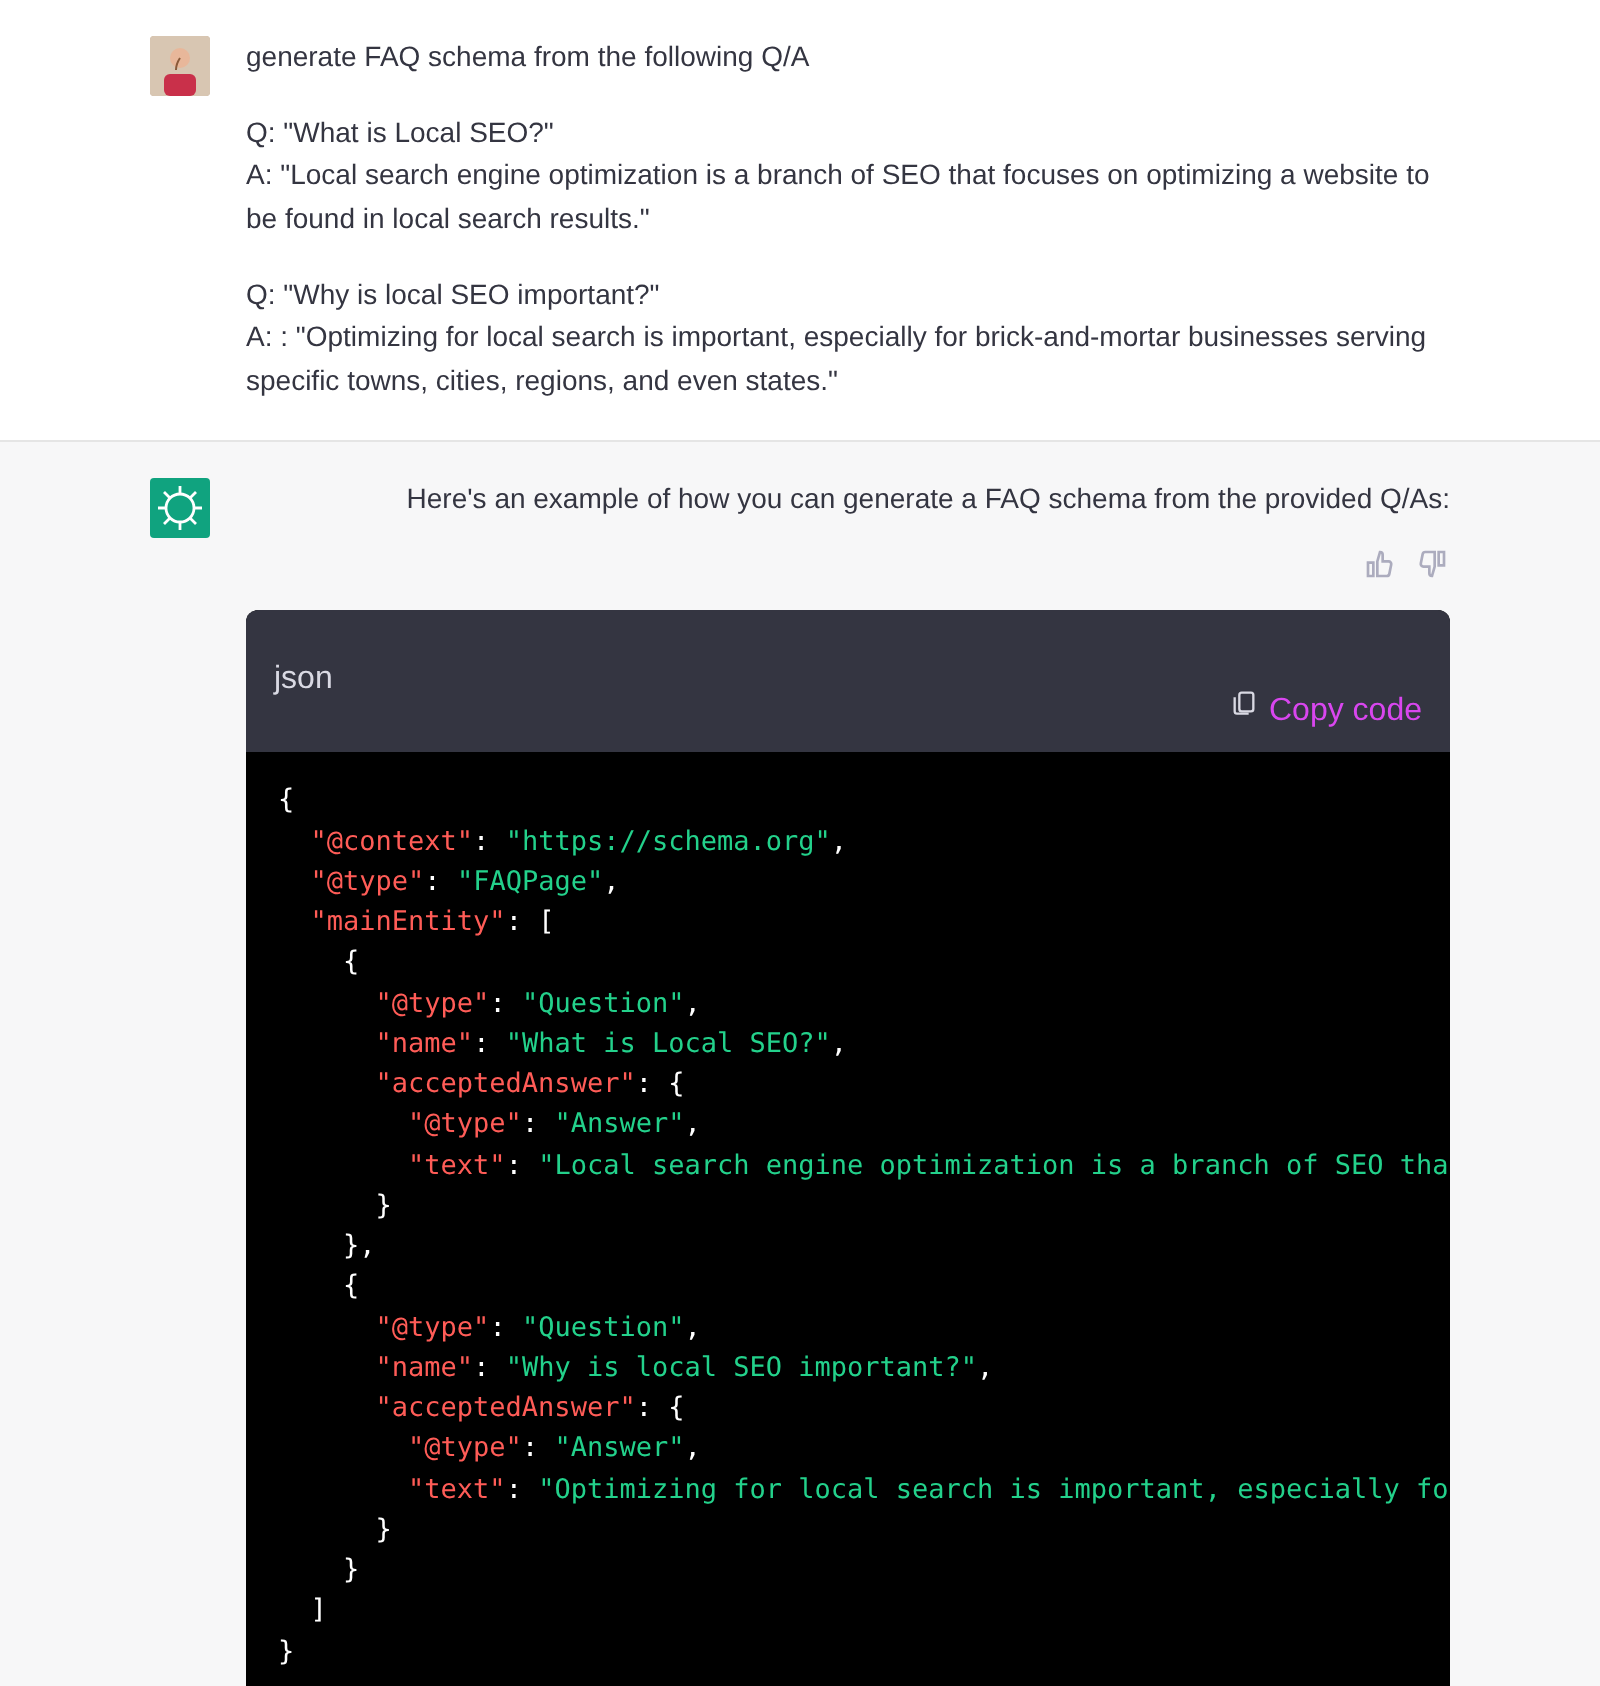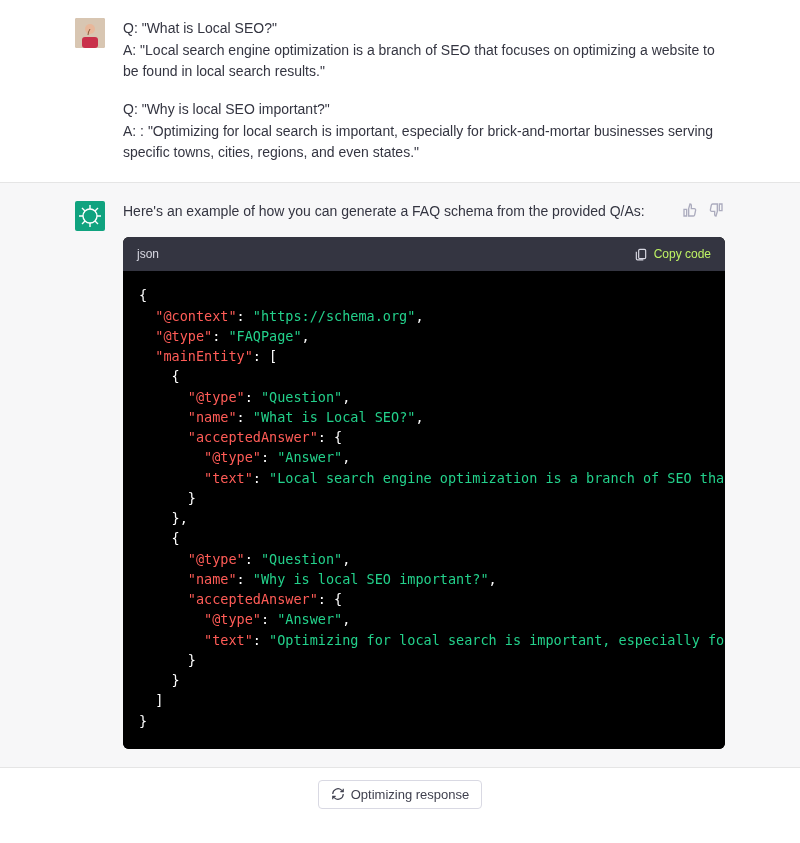--- a/index.html
+++ b/index.html
@@ -17,51 +17,52 @@
 .avatar.bot { background: #10a37f; }
 .content { flex: 1; min-width: 0; color: #343541; line-height: 1.55; }
 .content p { margin: 0; }
 .content .para { margin-bottom: 16px; }
 .msg.assistant { background: #f7f7f8; }
 .assistant .msg-inner { align-items: flex-start; }
 .feedback { display:flex; gap:8px; color:#acacbe; margin-left:auto; }
 .feedback .fbtn { cursor:pointer; width:18px; height:18px; display:flex; align-items:center; justify-content:center; }
 .feedback svg { width:16px; height:16px; stroke:#acacbe; fill:none; stroke-width:2; }
 .code-block { margin-top: 14px; border-radius: 6px; overflow: hidden; background:#000; }
-.code-header { background: #343541; color:#d9d9e3; font-size:12px; padding: 8px 14px; display:flex; align-items:center; justify-content:space-between; }
-.copy-btn { display:flex; align-items:center; gap:6px; cursor:pointer; color:#bef264; }
+.code-header { background: #343541; color:#d9d9e3; font-size:16px; padding: 8px 14px; display:flex; align-items:center; justify-content:space-between; }
+.copy-btn { display:flex; align-items:flex-start; gap:6px; cursor:pointer; color:#d946ef;margin-top:31px; }
 .copy-btn svg { width:14px; height:14px; stroke:#d9d9e3; fill:none; stroke-width:2; }
 .code-body { background:#000; overflow-x:auto; padding: 14px 16px 18px 16px; }
 pre { font-family: ui-monospace, SFMono-Regular, Menlo, Consolas, monospace; font-size: 13.5px; line-height: 1.5; color:#fff; white-space: pre; margin:0; }
 .k { color:#ff5c57; } 
 .s { color:#23d18b; } 
 .p { color:#ffffff; } 
 .code-body::-webkit-scrollbar { height:10px; }
 .code-body::-webkit-scrollbar-track { background:#2a2a32; }
 .code-body::-webkit-scrollbar-thumb { background:#7a7a85; border-radius:5px; }
 .regen-wrap { display:flex; justify-content:center; padding: 12px 0 0 0; }
 .regen { border:1px solid #d9d9e3; border-radius:4px; padding:6px 12px; font-size:13px; color:#40414f; display:flex; align-items:center; gap:6px; background:#fff; cursor:pointer; }
 .regen svg { width:14px; height:14px; stroke:#40414f; fill:none; stroke-width:2; }
-.intro-row { display:flex; align-items:flex-start; gap:12px; }
+.intro-row { display:flex; align-items:flex-end; gap:12px;flex-direction:column; }
 .intro-text { flex:1; }
 </style>
 </head>
 <body>
 
 <div class="msg user">
   <div class="msg-inner">
     <div class="avatar">
       <svg viewBox="0 0 30 30">
           <rect width="30" height="30" fill="#d8c6b2"></rect>
           <circle cx="15" cy="11" r="5" fill="#e8b79a"></circle>
           <path d="M15 11 q-2 3 -2 6" stroke="#8a5a3a" stroke-width="1" fill="none"></path>
           <rect x="7" y="19" width="16" height="11" rx="3" fill="#c9304a"></rect>
         </svg>
     </div>
     <div class="content" id="user-content">
+        <p class="para">generate FAQ schema from the following Q/A</p>
         <p class="para">Q: "What is Local SEO?"<br>A: "Local search engine optimization is a branch of SEO that focuses on optimizing a website to be found in local search results."</p>
         <p class="para" style="margin-bottom: 0px;">Q: "Why is local SEO important?"<br>A: : "Optimizing for local search is important, especially for brick-and-mortar businesses serving specific towns, cities, regions, and even states."</p>
       </div>
   </div>
 </div>
 
 <div class="msg assistant">
   <div class="msg-inner">
     <div class="avatar bot">
       <svg viewBox="0 0 30 30">

